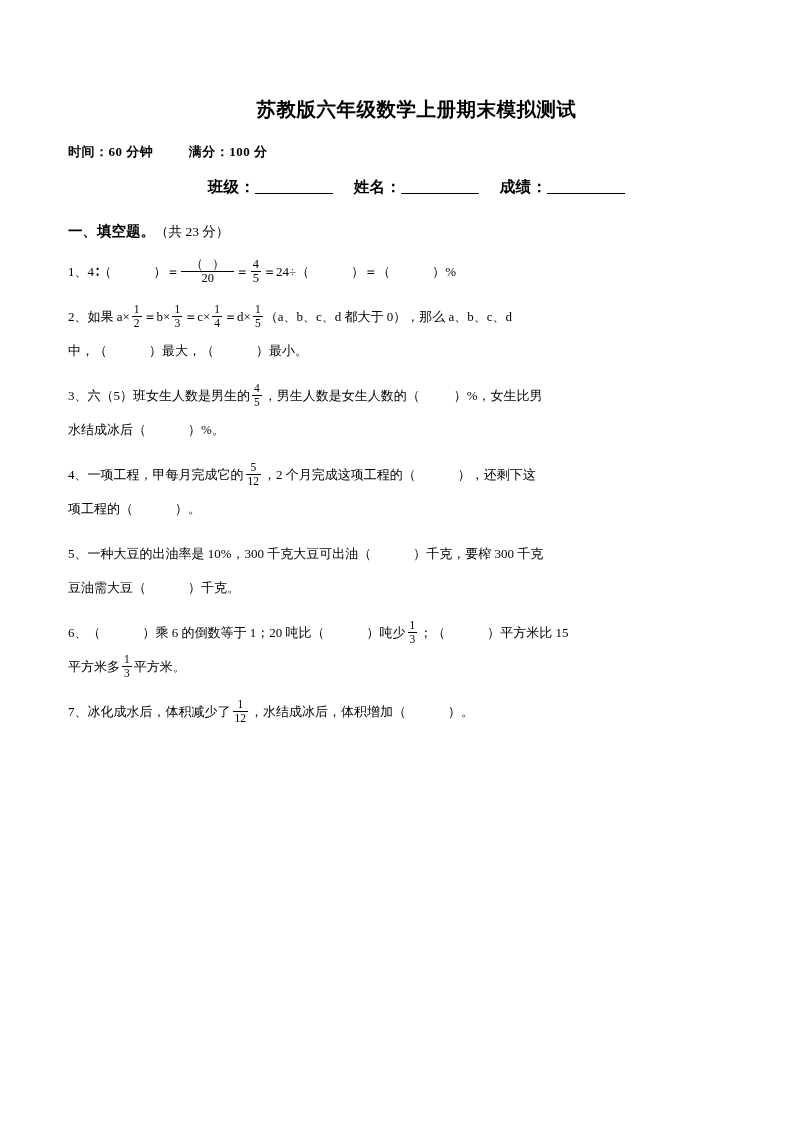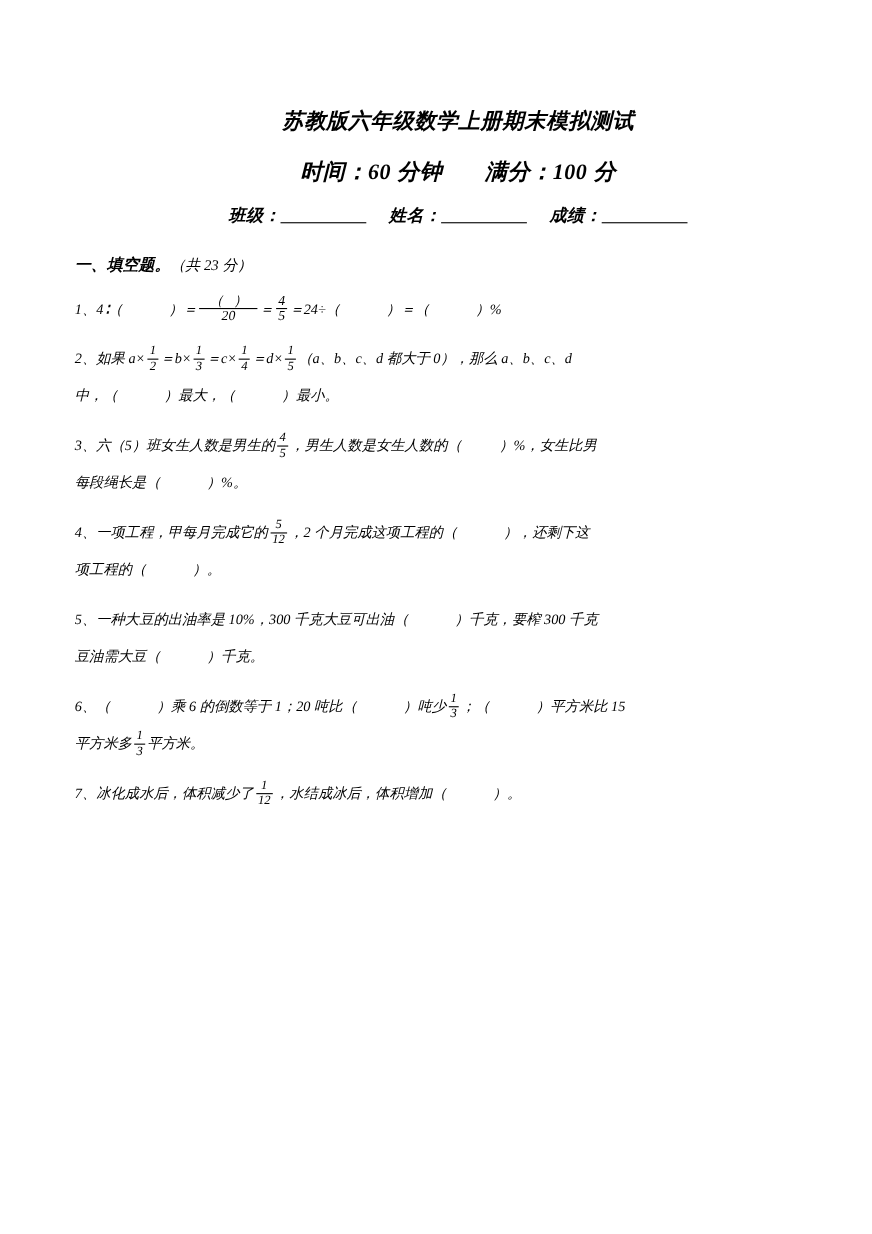--- a/index.html
+++ b/index.html
@@ -13,32 +13,31 @@
     font-family: "Liberation Serif", serif;
     color: #000000;
     position: relative;
   }
   .page {
     width: 793px;
     height: 1122px;
     box-sizing: border-box;
     padding: 96px 28px 40px 68px;
     position: relative;
-    font-style: italic;
   }
   .doc-title {
     text-align: center;
     font-size: 19.5px;
     font-weight: bold;
     letter-spacing: 0.5px;
     margin: 0 0 20px 0;
   }
   .subtitle {
-    text-align: center;
-    font-size: 20px;
+    text-align: left;
+    font-size: 13px;
     font-weight: bold;
     margin: 0 0 16px 0;
     letter-spacing: 0.5px;
   }
   .subtitle .gap-wide { display: inline-block; width: 28px; }
   .info-line {
     text-align: center;
     font-size: 15.5px;
     font-weight: bold;
     margin: 0 0 24px 0;
@@ -135,21 +134,21 @@
     </span>
   </div>
 
   <div class="q">
     <span>2、</span><span>如果 a×</span><span class="frac"><span class="num">1</span><span class="den">2</span></span><span>＝b×</span><span class="frac"><span class="num">1</span><span class="den">3</span></span><span>＝c×</span><span class="frac"><span class="num">1</span><span class="den">4</span></span><span>＝d×</span><span class="frac"><span class="num">1</span><span class="den">5</span></span><span>（a、b、c、d 都大于 0），那么 a、b、c、d</span><br>
     <span>中，（</span><span class="paren"></span><span>）最大，（</span><span class="paren"></span><span>）最小。</span>
   </div>
 
   <div class="q">
     <span>3、</span><span>六（5）班女生人数是男生的</span><span class="frac"><span class="num">4</span><span class="den">5</span></span><span>，男生人数是女生人数的（</span><span class="paren-sm"></span><span>）%，女生比男</span><br>
-    <span>每段绳长是（</span><span class="paren"></span><span>）%。</span>
+    <span>水结成冰后（</span><span class="paren"></span><span>）%。</span>
   </div>
 
   <div class="q">
     <span>4、</span><span>一项工程，甲每月完成它的</span><span class="frac"><span class="num">5</span><span class="den">12</span></span><span>，2 个月完成这项工程的（</span><span class="paren"></span><span>），还剩下这</span><br>
     <span>项工程的（</span><span class="paren"></span><span>）。</span>
   </div>
 
   <div class="q">
     <span>5、</span><span>一种大豆的出油率是 10%，300 千克大豆可出油（</span><span class="paren"></span><span>）千克，要榨 300 千克</span><br>
     <span>豆油需大豆（</span><span class="paren"></span><span>）千克。</span>

